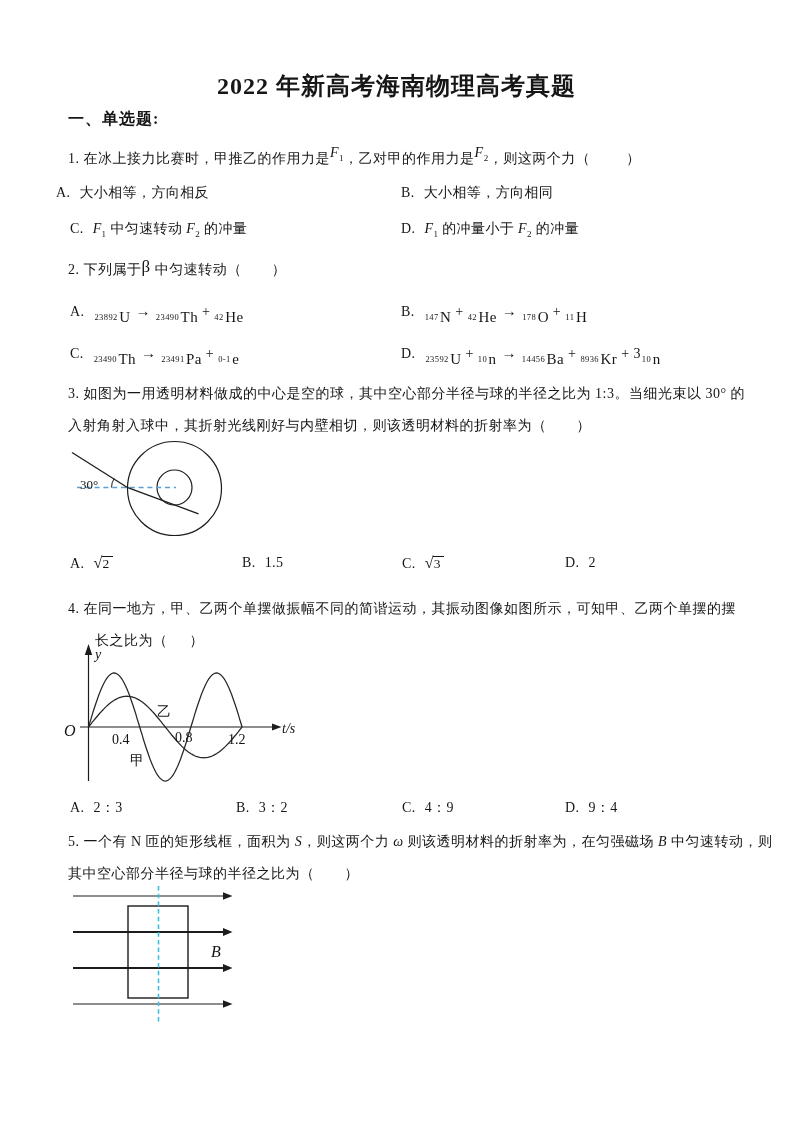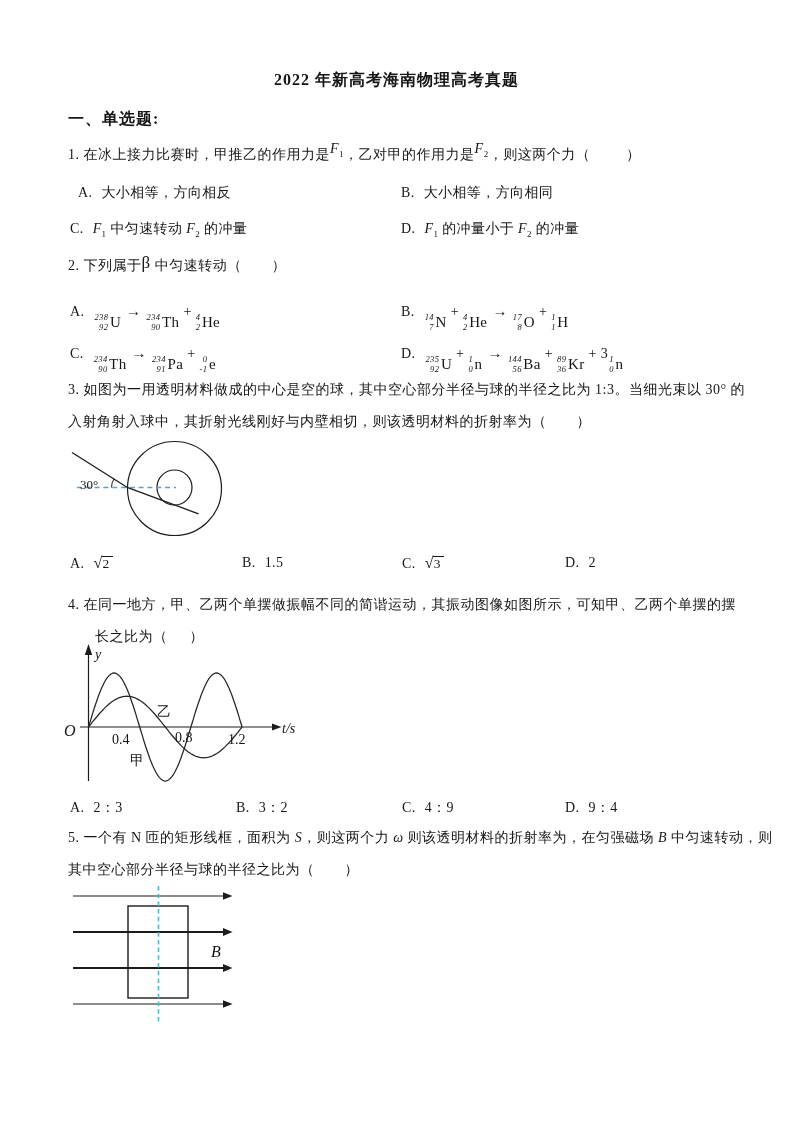--- a/index.html
+++ b/index.html
@@ -1,31 +1,31 @@
 <!DOCTYPE html>
 <html><head>
 <meta charset="utf-8">
 <style>
   html,body{margin:0;padding:0;background:#ffffff;}
   .doc{position:relative;width:793px;height:1122px;background:#fff;overflow:hidden;
        font-family:"Liberation Serif","DejaVu Serif",serif;color:#161616;}
   .title{position:absolute;top:70px;left:0;width:793px;text-align:center;
-         font-size:16px;font-weight:700;letter-spacing:1px;}
+         font-size:24px;font-weight:700;letter-spacing:1px;}
   .section{position:absolute;top:109px;left:68px;font-size:16px;font-weight:700;letter-spacing:1px;}
-  .line{position:absolute;left:68px;font-size:14px;line-height:18px;letter-spacing:0.5px;white-space:pre;}
+  .line{position:absolute;left:68px;font-size:14px;line-height:25px;letter-spacing:0.5px;white-space:pre;}
   .opt{position:absolute;font-size:14px;line-height:18px;letter-spacing:0.4px;white-space:pre;}
   .olabel{margin-right:9px;}
   .gap{display:inline-block;height:1px;}
   .mv i{font-style:italic;font-family:"Liberation Serif","DejaVu Serif",serif;}
   .mv sub{font-size:9px;}
   .raised{position:relative;top:-6px;}
   .beta{font-size:17px;position:relative;top:-2px;}
   .nuc{display:inline-flex;align-items:center;vertical-align:-4px;margin:0 1px;}
-  .nuc .sc{display:inline-flex;flex-direction:column;align-items:flex-end;
-           font-size:8.5px;line-height:1.15;margin-right:1.5px;font-style:italic;}
+  .nuc .sc{display:inline-flex;flex-direction:row;align-items:flex-end;
+           font-size:8.5px;line-height:1.15;margin-right:1.5px;}
   .nuc .sym{font-size:15px;line-height:1;}
   .arrow{padding:0 4px;font-size:15px;}
   .plus{padding:0 3px;font-size:14px;}
   .coef{font-size:14px;padding-left:1px;}
   .sqrt{white-space:nowrap;}
   .sqrt .rsign{font-size:16px;}
   .sqrt .rad{display:inline-block;border-top:1.2px solid #161616;padding:0 3px 0 1px;
              margin-left:-1px;line-height:14px;font-size:13.5px;}
   svg.fig{position:absolute;overflow:visible;}
   svg .ln{fill:none;stroke:#1c1c1c;stroke-width:1.2;}
@@ -44,21 +44,21 @@
 </head>
 <body>
 
 <div class="doc">
 
   <div class="title">2022 年新高考海南物理高考真题</div>
   <div class="section">一、单选题:</div>
 
   <div id="questions-host">
       <div class="line" style="top: 146px;"><span class="txt">1. 在冰上接力比赛时，甲推乙的作用力是</span><span class="mv raised"><i>F</i><sub>1</sub></span><span class="txt">，乙对甲的作用力是</span><span class="mv raised"><i>F</i><sub>2</sub></span><span class="txt">，则这两个力（</span><span class="gap" style="width: 36px;"></span><span class="txt">）</span></div>
-      <div class="opt" style="left: 78px; top: 184px;"><span class="olabel">A.</span><span class="txt">大小相等，方向相反</span></div>
+      <div class="opt" style="left: 56px; top: 184px;"><span class="olabel">A.</span><span class="txt">大小相等，方向相反</span></div>
       <div class="opt" style="left: 401px; top: 184px;"><span class="olabel">B.</span><span class="txt">大小相等，方向相同</span></div>
       <div class="opt" style="left: 70px; top: 220px;"><span class="olabel">C.</span><span class="mv"><i>F</i><sub>1</sub></span><span class="txt"> 中匀速转动 </span><span class="mv"><i>F</i><sub>2</sub></span><span class="txt"> 的冲量</span></div>
       <div class="opt" style="left: 401px; top: 220px;"><span class="olabel">D.</span><span class="mv"><i>F</i><sub>1</sub></span><span class="txt"> 的冲量小于 </span><span class="mv"><i>F</i><sub>2</sub></span><span class="txt"> 的冲量</span></div>
       <div class="line" style="top: 256px;"><span class="txt">2. 下列属于</span><span class="beta">β</span><span class="txt"> 中匀速转动（</span><span class="gap" style="width: 30px;"></span><span class="txt">）</span></div>
       <div class="opt" style="left: 70px; top: 302px;"><span class="olabel">A.</span><span class="nuc"><span class="sc"><span>238</span><span>92</span></span><span class="sym">U</span></span><span class="arrow">→</span><span class="nuc"><span class="sc"><span>234</span><span>90</span></span><span class="sym">Th</span></span><span class="plus">+</span><span class="nuc"><span class="sc"><span>4</span><span>2</span></span><span class="sym">He</span></span></div>
       <div class="opt" style="left: 401px; top: 302px;"><span class="olabel">B.</span><span class="nuc"><span class="sc"><span>14</span><span>7</span></span><span class="sym">N</span></span><span class="plus">+</span><span class="nuc"><span class="sc"><span>4</span><span>2</span></span><span class="sym">He</span></span><span class="arrow">→</span><span class="nuc"><span class="sc"><span>17</span><span>8</span></span><span class="sym">O</span></span><span class="plus">+</span><span class="nuc"><span class="sc"><span>1</span><span>1</span></span><span class="sym">H</span></span></div>
       <div class="opt" style="left: 70px; top: 344px;"><span class="olabel">C.</span><span class="nuc"><span class="sc"><span>234</span><span>90</span></span><span class="sym">Th</span></span><span class="arrow">→</span><span class="nuc"><span class="sc"><span>234</span><span>91</span></span><span class="sym">Pa</span></span><span class="plus">+</span><span class="nuc"><span class="sc"><span>0</span><span>-1</span></span><span class="sym">e</span></span></div>
       <div class="opt" style="left: 401px; top: 344px;"><span class="olabel">D.</span><span class="nuc"><span class="sc"><span>235</span><span>92</span></span><span class="sym">U</span></span><span class="plus">+</span><span class="nuc"><span class="sc"><span>1</span><span>0</span></span><span class="sym">n</span></span><span class="arrow">→</span><span class="nuc"><span class="sc"><span>144</span><span>56</span></span><span class="sym">Ba</span></span><span class="plus">+</span><span class="nuc"><span class="sc"><span>89</span><span>36</span></span><span class="sym">Kr</span></span><span class="plus">+</span><span class="coef">3</span><span class="nuc"><span class="sc"><span>1</span><span>0</span></span><span class="sym">n</span></span></div>
       <div class="line" style="top: 381px;"><span class="txt">3. 如图为一用透明材料做成的中心是空的球，其中空心部分半径与球的半径之比为 1:3。当细光束以 30° 的</span></div>
       <div class="line" style="top: 413px;"><span class="txt">入射角射入球中，其折射光线刚好与内壁相切，则该透明材料的折射率为（</span><span class="gap" style="width: 30px;"></span><span class="txt">）</span></div>

